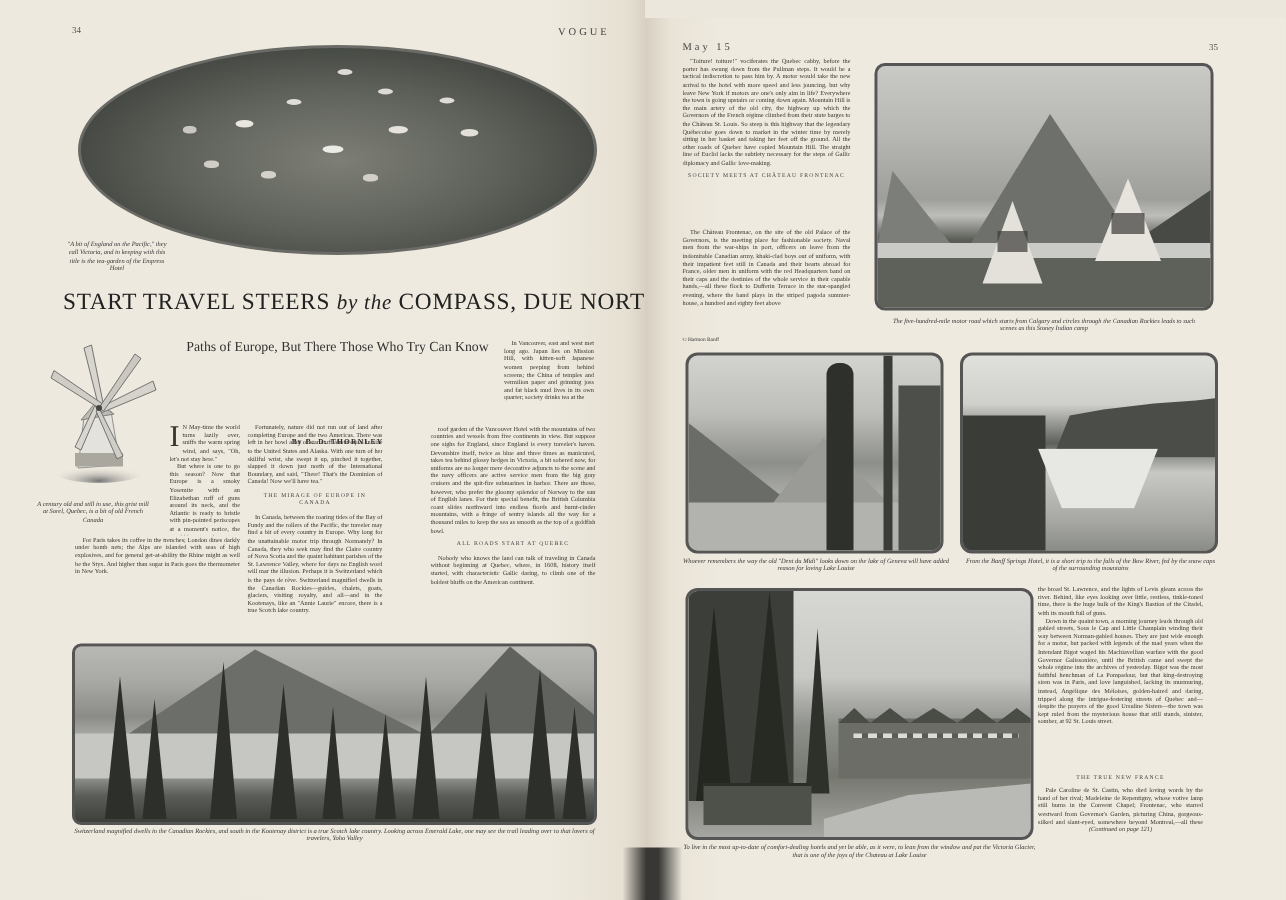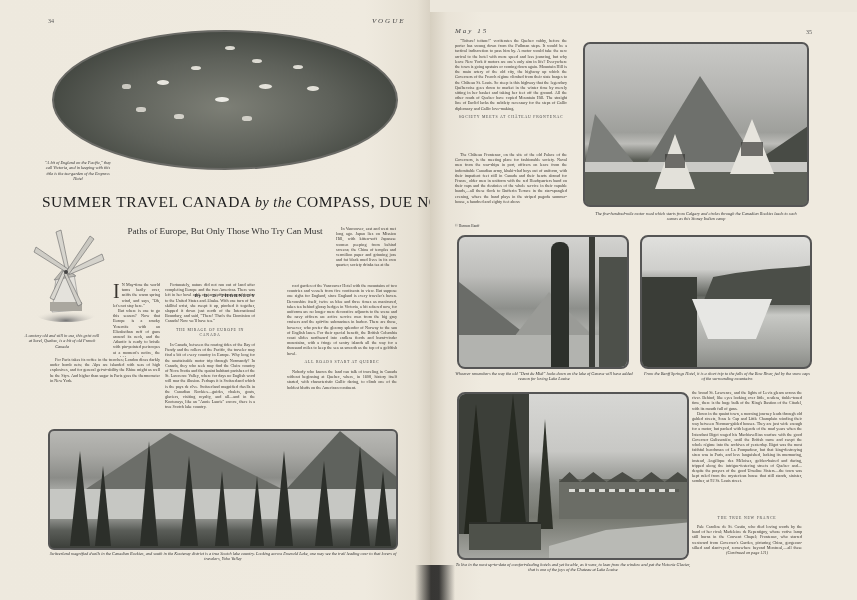--- a/index.html
+++ b/index.html
@@ -5,21 +5,21 @@
   * { box-sizing: border-box; margin: 0; padding: 0; }
   html, body { width: 857px; height: 600px; overflow: hidden; background: #ece7dc; }
   body { font-family: "Liberation Serif", "DejaVu Serif", serif; color: #2a2620; position: relative; }
 
   .page { position: absolute; top: 0; height: 600px; background: #efeadf; }
   .page-left { left: 0; width: 430px; background: linear-gradient(90deg, #eee9de 0%, #efeadf 85%, #e6e0d3 97%, #d9d2c4 100%); }
   .page-right { left: 430px; width: 427px; background: linear-gradient(90deg, #d6cfc0 0%, #e9e3d7 4%, #efeadf 12%, #efeadf 100%); margin-top: 12px; }
   .bottom-shadow { position: absolute; left: 415px; top: 565px; width: 40px; height: 35px; background: linear-gradient(90deg, transparent, #1b1b1b 40%, #1b1b1b 60%, transparent); opacity: .85; }
 
   .folio { position: absolute; font-size: 6px; color: #555; font-style: italic; }
-  .running-head { position: absolute; font-size: 7px; letter-spacing: 2px; font-style: italic; color: #444; text-align: right; }
+  .running-head { position: absolute; font-size: 7px; letter-spacing: 2px; color: #444; text-align: right; }
 
   .photo { position: absolute; border: 1.5px solid #555; overflow: hidden; background: #7b7b78; }
   .photo-inner { width: 100%; height: 100%; position: relative; }
 
   .caption { position: absolute; font-style: italic; font-size: 4.3px; line-height: 5.3px; color: #333; text-align: center; }
 
   .headline { position: absolute; left: 42px; top: 193px; width: 380px; font-size: 15.5px; letter-spacing: .5px; color: #222; white-space: nowrap; }
   .headline .by { font-style: italic; font-size: 14px; }
   .deck { position: absolute; left: 120px; top: 222px; width: 210px; font-size: 9.2px; line-height: 18px; color: #333; text-align: center; }
   .byline { position: absolute; left: 150px; top: 293px; width: 150px; font-size: 5px; letter-spacing: .8px; text-align: center; color: #333; font-weight: bold; }
@@ -50,27 +50,27 @@
       <div style="position:absolute;left:24%;top:55%;width:10px;height:5px;border-radius:40%;background:#cfcdc5;"></div>
       <div style="position:absolute;left:35%;top:60%;width:10px;height:5px;border-radius:40%;background:#d3d1c9;"></div>
       <div style="position:absolute;left:55%;top:62%;width:10px;height:5px;border-radius:40%;background:#d1cfc7;"></div>
       <div style="position:absolute;left:20%;top:38%;width:9px;height:5px;border-radius:40%;background:#c9c7bf;"></div>
       <div style="position:absolute;left:50%;top:10%;width:10px;height:4px;border-radius:50%;background:#dcdad2;"></div>
     </div>
   </div>
   <div class="caption" style="left:44px;top:160px;width:68px;text-align:center;">"A bit of England on the Pacific," they call Victoria, and in keeping with this title is the tea-garden of the Empress Hotel</div>
 
   <div class="headline">
-    <span>SUMMER TRAVEL CANADA</span>
+    <span>START TRAVEL STEERS</span>
     <span class="by">by the</span>
     <span>COMPASS, DUE NORTH</span>
   </div>
 
   <div class="deck">
-    <div>Paths of Europe, But Only Those Who Try Can Must</div>
+    <div>Paths of Europe, But There Those Who Try Can Know</div>
   </div>
   <div class="byline">By B. D. THORNLEY</div>
 
   <div style="position:absolute;left:28px;top:226px;width:80px;height:96px;">
     <svg width="80" height="96" viewBox="0 0 80 96">
       <defs>
         <radialGradient id="wmg" cx="50%" cy="90%" r="60%">
           <stop offset="0%" stop-color="#777"></stop>
           <stop offset="100%" stop-color="#efeadf" stop-opacity="0"></stop>
         </radialGradient>

